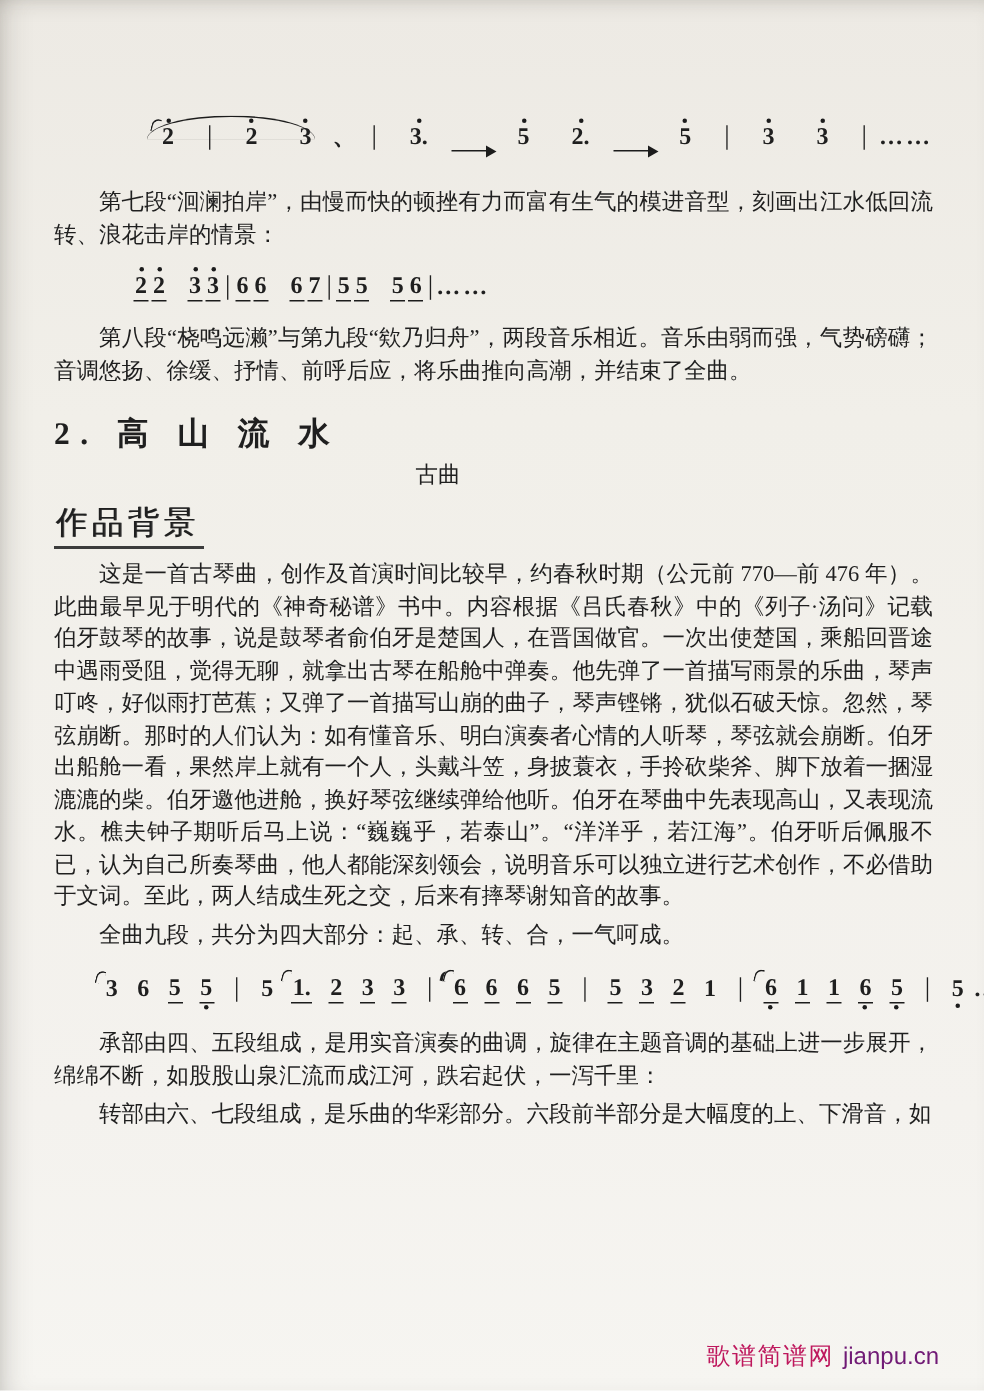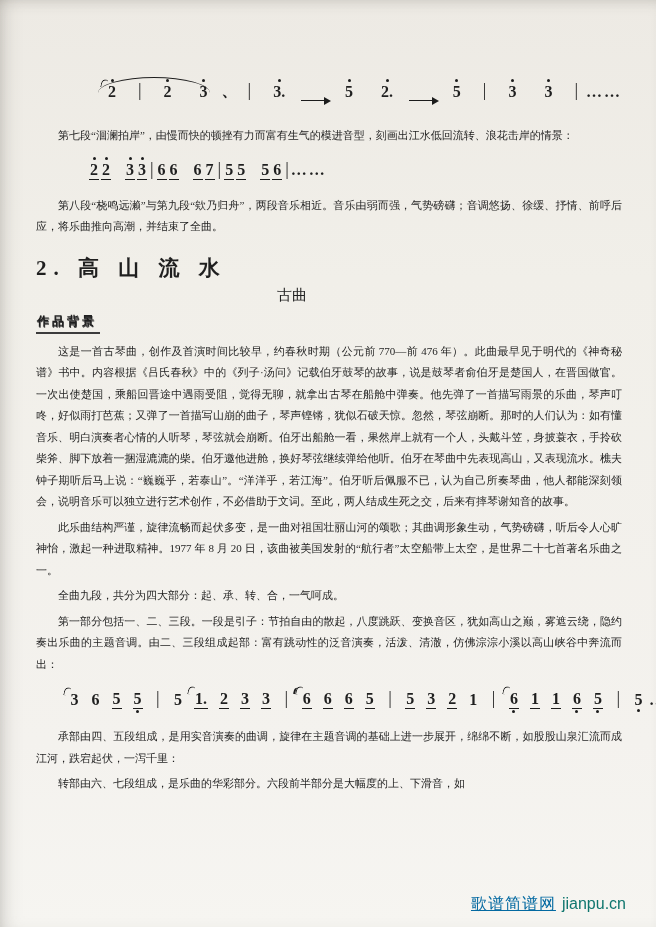--- a/index.html
+++ b/index.html
@@ -8,21 +8,21 @@
     background:linear-gradient(180deg,#edeae4 0%,#f1efe9 30%,#f4f2ee 80%,#f6f5f1 100%);
     font-family:"Liberation Serif","DejaVu Serif",serif;
     color:#1f1f1f;
   }
   .page{
     position:absolute;inset:0;
     padding:78px 34px 0 36px;
     box-shadow:inset 14px 0 22px -16px rgba(60,55,45,.35), inset 0 10px 18px -14px rgba(60,55,45,.3);
   }
   p{margin:0;text-align:justify;word-break:break-all;
-    font-size:11px;line-height:21.5px;}
+    font-size:15px;line-height:21.5px;}
   .ind{text-indent:2em;}
 
   
   .nline{display:flex;align-items:center;font-family:"Liberation Serif","DejaVu Serif",serif;}
   .nline .nt{display:inline-flex;flex-direction:column;align-items:center;position:relative;line-height:1;}
   .nline .nt .d{width:3px;height:3px;border-radius:50%;background:#1c1c1c;margin:1px 0;}
   .nline .nt .ds{width:3px;height:3px;margin:1px 0;background:transparent;}
   .nline .nt .n{font-weight:700;font-size:16px;line-height:17px;padding:0 1px;letter-spacing:0;}
   .nline .nt.u .n{border-bottom:1.7px solid #1c1c1c;padding-bottom:1px;}
   .nline .bl{font-size:18px;font-weight:400;margin:0 8px;transform:translateY(-1px);}
@@ -39,28 +39,28 @@
     border-top:1.6px solid #1c1c1c;border-radius:50% 50% 0 0/100% 100% 0 0;}
   #notation-2{padding-left:52px;margin:9px 0 10px 0;}
   #notation-2 .nt{margin:0 1px;}
   #notation-2 .bl{margin:0 2px;}
   #notation-3{padding-left:28px;margin:10px 0 12px 0;}
   #notation-3 .nt{margin:0 5.5px;}
 
   
   .piece-title{text-align:left;font-size:21px;font-weight:700;letter-spacing:7px;margin:16px 0 4px 0;}
   .credit{text-align:center;padding-right:74px;font-size:15px;margin:2px 0 6px 0;}
-  .sec-head{display:inline-block;font-size:12px;font-weight:700;letter-spacing:3px;
+  .sec-head{display:inline-block;font-size:21px;font-weight:400;letter-spacing:3px;
     border-bottom:2.4px solid #3c3c3c;padding:0 3px 2px 1px;margin:2px 0 7px 0;
     text-shadow:.6px .6px 0 #4a4a4a;}
   .blk{margin-bottom:4px;}
   .watermark{position:absolute;right:30px;bottom:12px;font-size:16px;
     font-family:"Liberation Sans","DejaVu Sans",sans-serif;}
-  .watermark .wm-name{color:#0369a1;letter-spacing:1px;text-decoration:underline;}
-  .watermark .wm-url{color:#0f766e;margin-left:6px;}
+  .watermark .wm-name{color:#be185d;letter-spacing:1px;}
+  .watermark .wm-url{color:#701a75;margin-left:6px;}
 </style>
 </head>
 <body>
 
 <div class="page">
 
   <div id="notation-1" class="nline">
     <div class="slur"></div>
   <span class="nt">
         <span class="d"></span>
@@ -194,24 +194,22 @@
   <p class="ind blk">第八段“桡鸣远濑”与第九段“欸乃归舟”，两段音乐相近。音乐由弱而强，气势磅礴；音调悠扬、徐缓、抒情、前呼后应，将乐曲推向高潮，并结束了全曲。</p>
 
   <h2 class="piece-title">2. 高 山 流 水</h2>
 
   <div class="credit">古曲</div>
 
   <div>
     <span class="sec-head">作品背景</span>
   </div>
   <p class="ind blk">这是一首古琴曲，创作及首演时间比较早，约春秋时期（公元前 770—前 476 年）。此曲最早见于明代的《神奇秘谱》书中。内容根据《吕氏春秋》中的《列子·汤问》记载伯牙鼓琴的故事，说是鼓琴者俞伯牙是楚国人，在晋国做官。一次出使楚国，乘船回晋途中遇雨受阻，觉得无聊，就拿出古琴在船舱中弹奏。他先弹了一首描写雨景的乐曲，琴声叮咚，好似雨打芭蕉；又弹了一首描写山崩的曲子，琴声铿锵，犹似石破天惊。忽然，琴弦崩断。那时的人们认为：如有懂音乐、明白演奏者心情的人听琴，琴弦就会崩断。伯牙出船舱一看，果然岸上就有一个人，头戴斗笠，身披蓑衣，手拎砍柴斧、脚下放着一捆湿漉漉的柴。伯牙邀他进舱，换好琴弦继续弹给他听。伯牙在琴曲中先表现高山，又表现流水。樵夫钟子期听后马上说：“巍巍乎，若泰山”。“洋洋乎，若江海”。伯牙听后佩服不已，认为自己所奏琴曲，他人都能深刻领会，说明音乐可以独立进行艺术创作，不必借助于文词。至此，两人结成生死之交，后来有摔琴谢知音的故事。</p>
-  <p class="ind blk">此乐曲结构严谨，旋律流畅而起伏多变，是一曲对祖国壮丽山河的颂歌；其曲调形象生动，气势磅礴，听后令人心旷神怡，激起一种进取精神。1977 年 8 月 20 日，该曲被美国发射的“航行者”太空船带上太空，是世界二十七首著名乐曲之一。</p>
 
   <p class="ind blk">全曲九段，共分为四大部分：起、承、转、合，一气呵成。</p>
-  <p class="ind blk">第一部分包括一、二、三段。一段是引子：节拍自由的散起，八度跳跃、变换音区，犹如高山之巅，雾遮云绕，隐约奏出乐曲的主题音调。由二、三段组成起部：富有跳动性的泛音演奏，活泼、清澈，仿佛淙淙小溪以高山峡谷中奔流而出：</p>
 
   <div id="notation-3" class="nline">
       <span class="nt">
         <span class="ds"></span>
         <span class="n">3</span>
         <span class="ds"></span>
         <span class="gr"></span>
       </span>
       <span class="nt">
         <span class="ds"></span>

